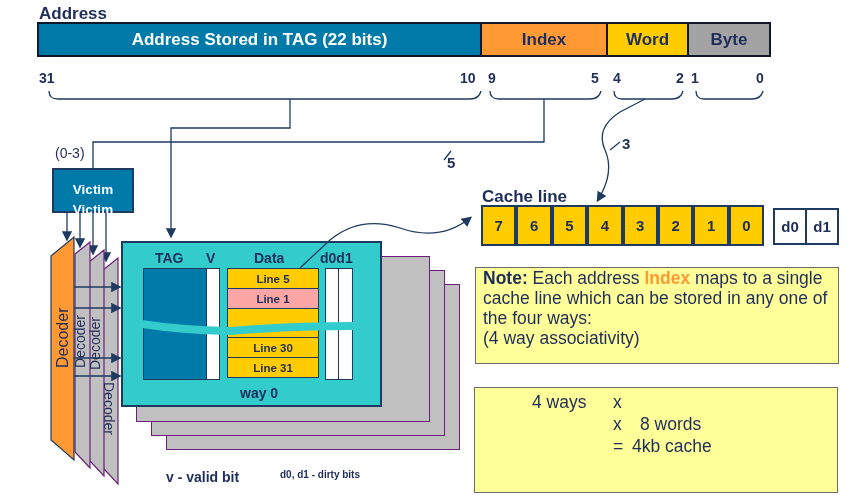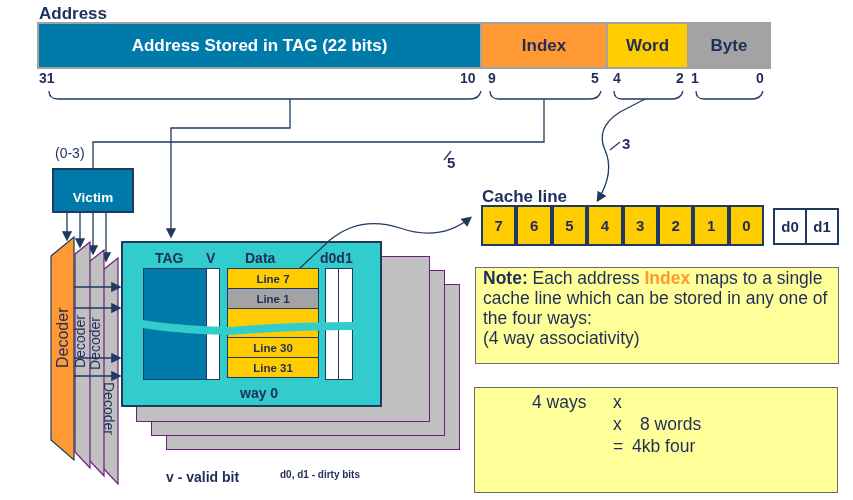--- a/index.html
+++ b/index.html
@@ -1,21 +1,21 @@
 <!DOCTYPE html>
 <html><head>
 <meta charset="utf-8">
 <style>
   html, body { margin: 0; padding: 0; background: #ffffff; }
   body { width: 853px; height: 500px; position: relative; overflow: hidden;
          font-family: "Liberation Sans", sans-serif; color: #1f2d5a; }
   .abs { position: absolute; box-sizing: border-box; }
   .bold { font-weight: bold; }
   .lbl { font-weight: bold; font-size: 15px; color: #1f2d5a; }
-  .field { position: absolute; top: 22px; height: 47px; border: 2px solid #a3a3a3;
+  .field { position: absolute; top: 22px; height: 35px; border: 2px solid #0f172a;
            box-sizing: border-box; display: flex; align-items: center; justify-content: center;
            font-weight: bold; font-size: 17px; }
   .bitnum { position: absolute; top: 70px; font-weight: bold; font-size: 14px; color: #1f2d5a; }
   svg.overlay { position: absolute; left: 0; top: 0; }
   .cl-cell { position: absolute; top: 205px; height: 41px; width: 35.4px; background: #ffcc00;
              border: 2px solid #1f3a60; box-sizing: border-box; display: flex; align-items: center;
              justify-content: center; font-weight: bold; font-size: 15px; color: #1f2d5a; }
   .dcell { position: absolute; top: 208px; height: 37px; width: 34px; background: #fff;
            border: 2px solid #1f3a60; box-sizing: border-box; display: flex; align-items: center;
            justify-content: center; font-weight: bold; font-size: 15px; }
@@ -52,48 +52,48 @@
 <div class="bitnum" style="left:756px;">0</div>
 
 <div class="abs" style="left:166px; top:284px; width:294px; height:166px; background:#c0c0c0; border:1.5px solid #6b1f7a;"></div>
 <div class="abs" style="left:151px; top:270px; width:294px; height:166px; background:#c0c0c0; border:1.5px solid #6b1f7a;"></div>
 <div class="abs" style="left:136px; top:256px; width:294px; height:166px; background:#c0c0c0; border:1.5px solid #6b1f7a;"></div>
 
 <div class="abs" style="left:121px; top:241px; width:261px; height:166px; background:#33cccc; border:2px solid #1f3a60;"></div>
 
 <div class="abs bold" style="left:155px; top:250px; font-size:14px;">TAG</div>
 <div class="abs bold" style="left:206px; top:250px; font-size:14px;">V</div>
-<div class="abs bold" style="left:245px; top:250px; font-size:14px;text-align:right;">Data</div>
+<div class="abs bold" style="left:254px; top:250px; font-size:14px;text-align:right;">Data</div>
 <div class="abs bold" style="left:320px; top:250px; font-size:14px;">d0d1</div>
 
 <div class="abs" style="left:143px; top:268px; width:64px; height:112px; background:#007aa8; border:1.5px solid #1f3a60;"></div>
 <div class="abs" style="left:206px; top:268px; width:14px; height:112px; background:#fff; border:1.5px solid #1f3a60;"></div>
 <div class="abs" style="left:325px; top:268px; width:14px; height:112px; background:#fff; border:1.5px solid #1f3a60;"></div>
 <div class="abs" style="left:338px; top:268px; width:15px; height:112px; background:#fff; border:1.5px solid #1f3a60;"></div>
 
 <div class="row-line" style="left:227px; top:268px; width:92px; background:#ffcc00;">
-    <span>Line 7</span>
+    <span>Line 5</span>
   </div>
-<div class="row-line" style="left:227px; top:288px; width:92px; background:#a3a3a3;">
+<div class="row-line" style="left:227px; top:288px; width:92px; background:#fca5a5;">
     <span>Line 1</span>
   </div>
 <div class="row-line" style="left:227px; top:308px; width:92px; height:30px; background:#ffcc00;">
     <span></span>
   </div>
 <div class="row-line" style="left:227px; top:337px; width:92px; background:#ffcc00;">
     <span>Line 30</span>
   </div>
 <div class="row-line" style="left:227px; top:357px; width:92px; background:#ffcc00;">
     <span>Line 31</span>
   </div>
 
 <div class="abs bold" style="left:240px; top:385px; font-size:14px;">way 0</div>
 
 <div class="abs" style="left:55px; top:145px; font-size:14px; color:#1f2d5a;">(0-3)</div>
-<div class="abs" style="left:52px; top:168px; width:82px; height:45px; background:#007aa8; border:2px solid #1f3a60; color:#fff; font-weight:bold; font-size:13.5px; text-align:center; line-height:20px; padding-top:18px;">
+<div class="abs" style="left:52px; top:168px; width:82px; height:45px; background:#007aa8; border:2px solid #1f3a60; color:#fff; font-weight:bold; font-size:13.5px; text-align:center; line-height:20px; padding-top:10px;">
   <div>Victim</div>
   <div>Victim</div>
 </div>
 
 <div class="abs lbl" style="left:482px; top:187px; font-size:17px;">Cache line</div>
 <div class="abs" style="left:481px; top:205px; width:286px; height:41px;">
   <div class="cl-cell" style="left:0px; top:0;">7</div>
   <div class="cl-cell" style="left:35.4px; top:0;">6</div>
   <div class="cl-cell" style="left:70.8px; top:0;">5</div>
   <div class="cl-cell" style="left:106.2px; top:0;">4</div>
@@ -114,21 +114,21 @@
   <div style="position:relative; height:22px;">
     <span class="abs" style="left:50px;">4 ways</span>
     <span class="abs" style="left:131px;">x</span>
   </div>
   <div style="position:relative; height:22px;">
     <span class="abs" style="left:131px;">x</span>
     <span class="abs" style="left:158px;">8 words</span>
   </div>
   <div style="position:relative; height:22px;">
     <span class="abs" style="left:131px;">=</span>
-    <span class="abs" style="left:150px;">4kb four</span>
+    <span class="abs" style="left:150px;">4kb cache</span>
   </div>
 </div>
 
 <div class="abs bold" style="left:166px; top:469px; font-size:14px;">v - valid bit</div>
 <div class="abs bold" style="left:280px; top:469px; font-size:10px;">d0, d1 - dirty bits</div>
 
 <div class="abs bold" style="left:447px; top:154px; font-size:15px;">5</div>
 <div class="abs bold" style="left:622px; top:135px; font-size:15px;">3</div>
 
 <svg class="overlay" width="853" height="500" viewBox="0 0 853 500">

